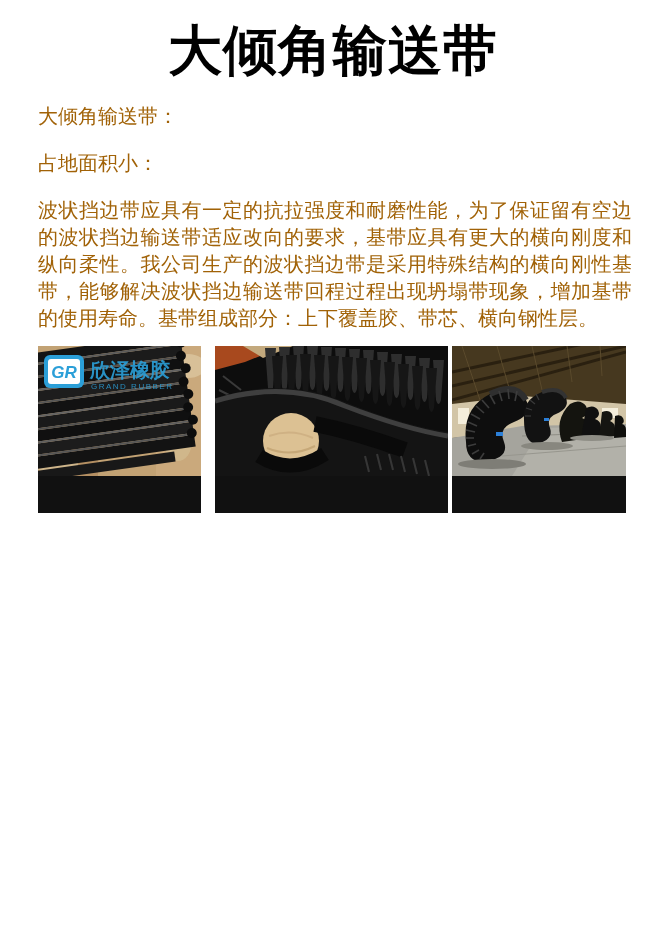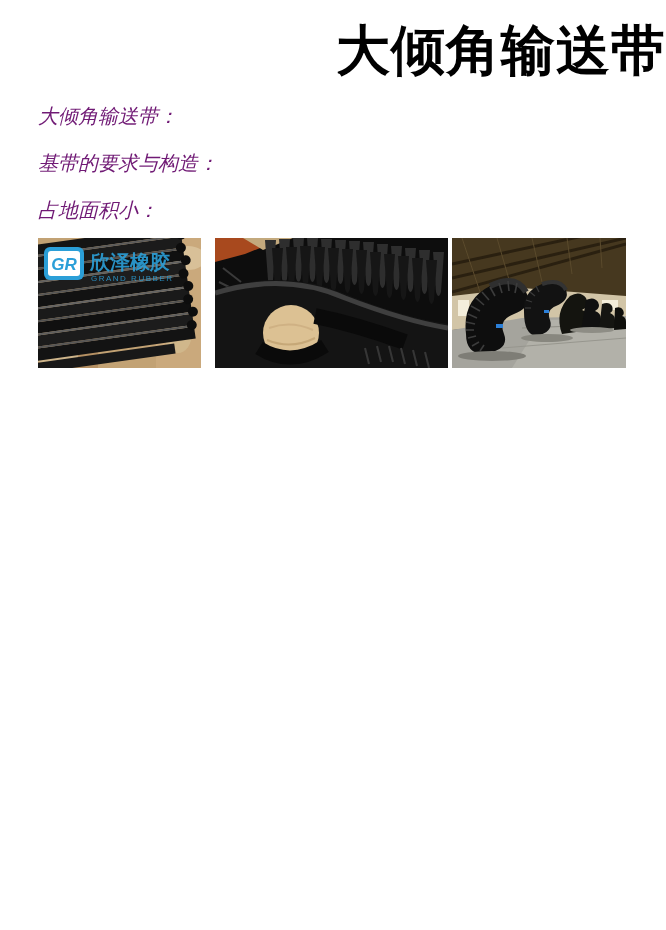--- a/index.html
+++ b/index.html
@@ -5,58 +5,57 @@
   html,body{margin:0;padding:0;background:#ffffff;}
   body{
     width:666px;height:930px;
     font-family:"Liberation Sans","DejaVu Sans",sans-serif;
     color:#000000;position:relative;overflow:hidden;
   }
   .page{width:666px;height:930px;background:#ffffff;}
   h1.title{
     margin:18px 0 0 0;
     font-size:54px;line-height:1.2;
-    font-weight:600;text-align:right;
+    font-weight:600;text-align:center;
     letter-spacing:1px;color:#000;
   }
   .content{
     padding:0 34px 0 38px;
   }
   .content p{
     margin:20px 0 0 0;
     font-size:20px;line-height:27px;
-    color:#701a75;text-align:justify;
+    color:#a16207;text-align:justify;
     word-break:break-all;
-    font-style:italic;
   }
   .content p.indent{text-indent:11px;}
   .images-row{
     display:flex;align-items:flex-start;
     margin:14px 0 0 38px;
   }
   .photo{
     margin:0;padding:0;display:block;position:relative;overflow:hidden;
-    height:130px;background:#111;
+    height:167px;background:#111;
   }
   .photo svg{display:block;}
   .photo-1{width:163px;margin-right:14px;}
   .photo-2{width:233px;margin-right:4px;}
   .photo-3{width:174px;}
 </style>
 </head>
 <body>
 
 <div class="page">
 
   <h1 class="title">大倾角输送带</h1>
 
   <div class="content">
     <p>大倾角输送带：</p>
-    <p>基带的要求与构造：</p>
     <p>占地面积小：</p>
+    <p>波状挡边带应具有一定的抗拉强度和耐磨性能，为了保证留有空边的波状挡边输送带适应改向的要求，基带应具有更大的横向刚度和纵向柔性。我公司生产的波状挡边带是采用特殊结构的横向刚性基带，能够解决波状挡边输送带回程过程出现坍塌带现象，增加基带的使用寿命。基带组成部分：上下覆盖胶、带芯、横向钢性层。</p>
   </div>
 
   <div class="images-row">
 
     <figure class="photo photo-1">
       <svg width="163" height="130" viewBox="0 0 163 130" xmlns="http://www.w3.org/2000/svg">
 
         <rect x="0" y="0" width="163" height="130" fill="#c2a274"></rect>
         <rect x="118" y="0" width="45" height="130" fill="#caa97c"></rect>
         <rect x="0" y="100" width="60" height="30" fill="#b59063"></rect>

